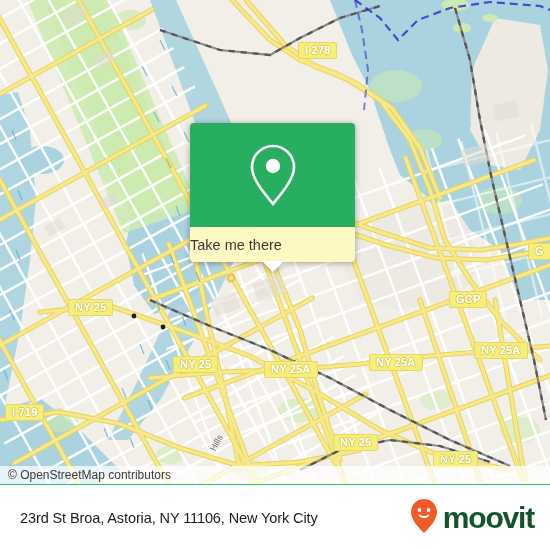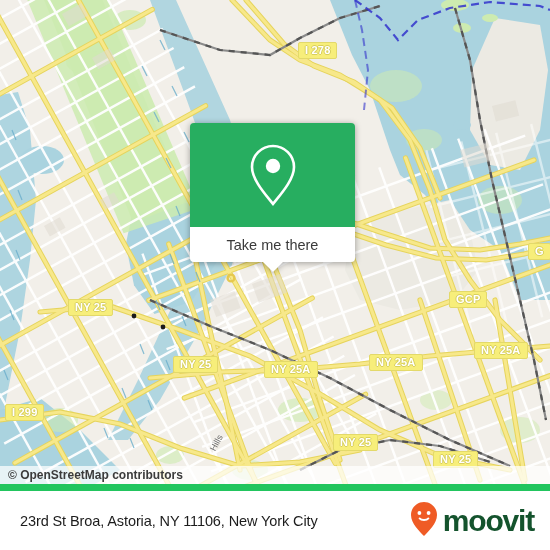--- a/index.html
+++ b/index.html
@@ -71,26 +71,26 @@
     filter: drop-shadow(0 1px 3px rgba(0,0,0,0.35));
   }
   #popup-head {
     height: 104px;
     border-radius: 4px 4px 0 0;
     display: flex;
     align-items: center;
     justify-content: center;
   }
   #popup-body {
-    background: #ffffff;
+    background: #fef9c3;
     height: 35px;
     border-radius: 0 0 4px 4px;
     display: flex;
     align-items: center;
-    justify-content: center;
+    justify-content: flex-start;
     position: relative;
   }
   #popup-cta {
     font-size: 14.5px;
     color: #3a3a3a;
     font-family: "Liberation Sans", sans-serif;
   }
   #popup-tail {
     position: absolute;
     left: 50%;
@@ -110,32 +110,31 @@
     top: 466px;
     width: 550px;
     height: 18px;
     background: rgba(255,255,255,0.72);
     color: #3b3b3b;
     font-size: 12px;
     line-height: 18px;
     padding-left: 8px;
     box-sizing: border-box;
     font-family: "Liberation Sans", sans-serif;
-    font-weight: bold;
   }
 
   
   #footer {
     position: absolute;
     left: 0;
     top: 484px;
     width: 550px;
     height: 66px;
     background: #ffffff;
-    border-top: 7px solid #22c55e;
+    border-top: 1px solid #22c55e;
     display: flex;
     align-items: center;
     justify-content: space-between;
     padding: 0 16px 0 20px;
     box-sizing: border-box;
   }
   #footer-address {
     font-size: 14.5px;
     color: #1c1c1c;
     font-family: "Liberation Sans", sans-serif;
@@ -439,21 +438,21 @@
     </svg>
 
     <div class="shield" style="left:298px;top:42px;">I 278</div>
     <div class="shield" style="left:449px;top:247px;margin-top:44px;">GCP</div>
     <div class="shield" style="left:528px;top:243px;">G</div>
     <div class="shield" style="left:68px;top:299px;">NY 25</div>
     <div class="shield" style="left:173px;top:356px;">NY 25</div>
     <div class="shield" style="left:264px;top:361px;">NY 25A</div>
     <div class="shield" style="left:369px;top:354px;">NY 25A</div>
     <div class="shield" style="left:474px;top:342px;">NY 25A</div>
-    <div class="shield" style="left:5px;top:404px;">I 299</div>
+    <div class="shield" style="left:5px;top:404px;">I 719</div>
     <div class="shield" style="left:333px;top:434px;">NY 25</div>
     <div class="shield" style="left:433px;top:451px;">NY 25</div>
 
     <div class="maplabel" style="left:208px;top:448px;transform:rotate(-62deg);transform-origin:left top;">Hills</div>
 
     <div id="popup">
       <div id="popup-head" style="background: rgb(39, 174, 96);">
         <span>
           <svg width="54" height="66" viewBox="0 0 54 66" aria-hidden="true">
             <path d="M27 4 C15.4 4 6 13.4 6 25 C6 38 20 53 27 62 C34 53 48 38 48 25 C48 13.4 38.6 4 27 4 Z" fill="none" stroke="#ffffff" stroke-width="2.6"></path>

